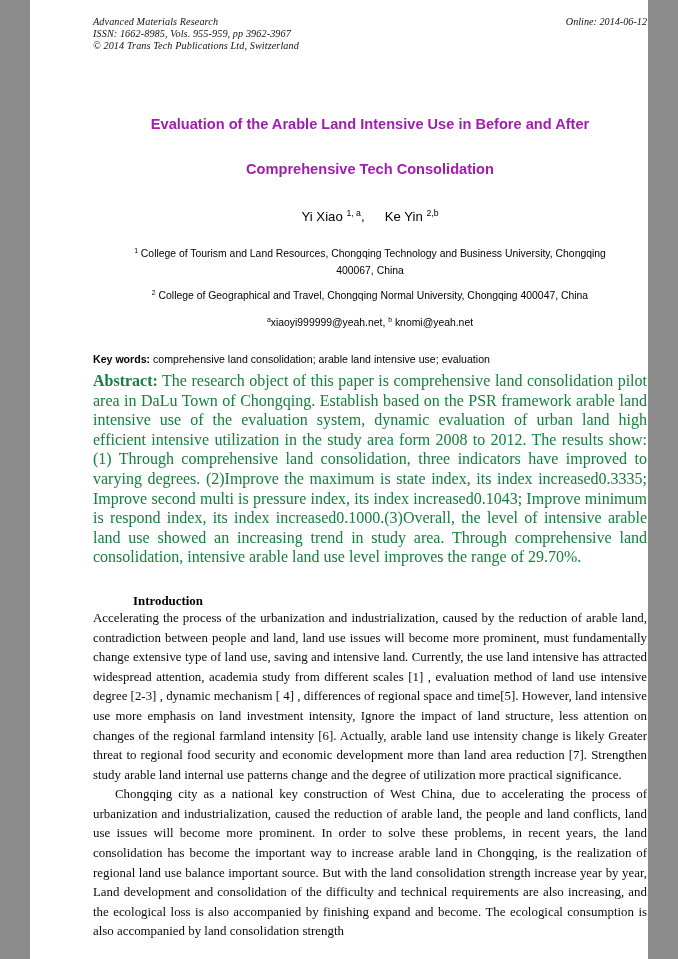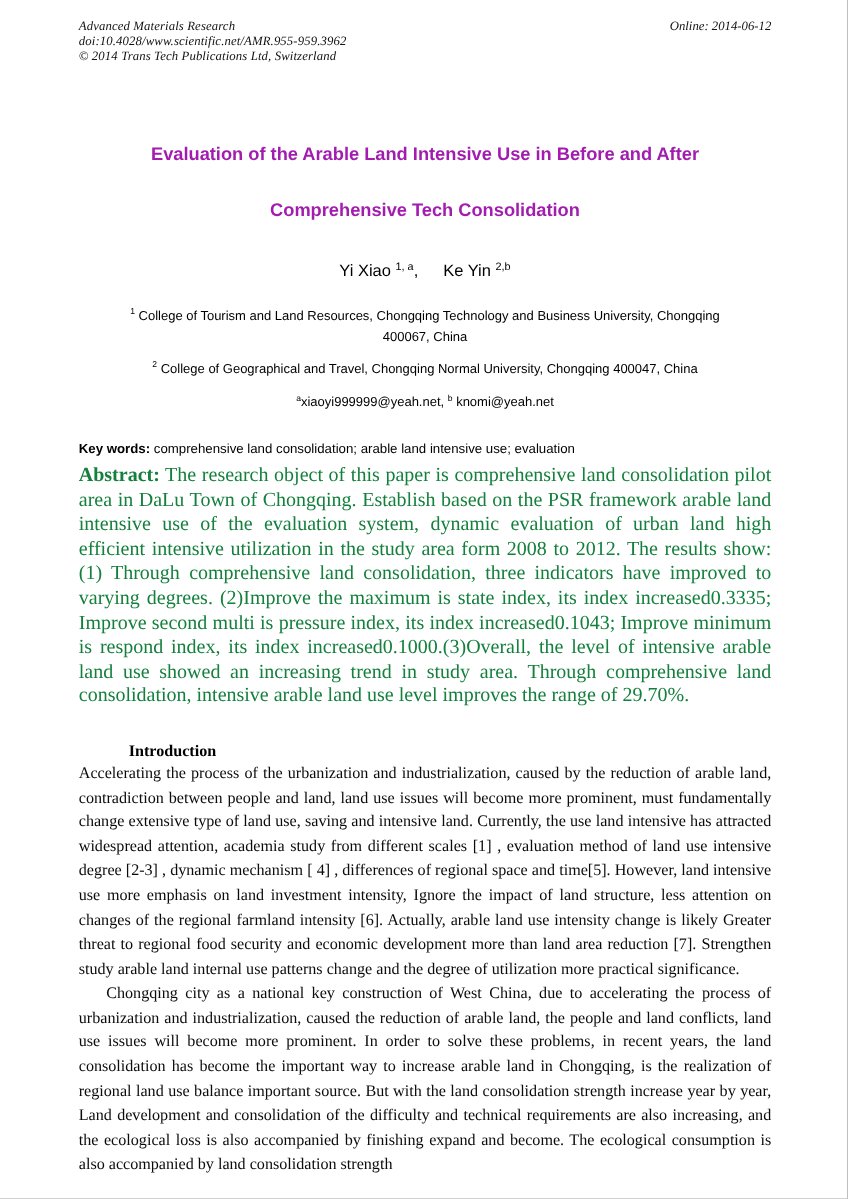--- a/index.html
+++ b/index.html
@@ -2,21 +2,21 @@
 <html><head>
 <meta charset="utf-8">
 <style>
   html, body {
     margin: 0;
     padding: 0;
     background: #8c8c8c;
   }
   .page {
     position: relative;
-    width: 678px;
+    width: 618px;
     height: 959px;
     background: #ffffff;
     margin: 0 auto;
     overflow: hidden;
     box-sizing: border-box;
     font-family: "Liberation Serif", serif;
     color: #0b0b0b;
     text-decoration: underline;
   }
   .content {
@@ -136,21 +136,21 @@
 </style>
 </head>
 <body>
 
 <div class="page">
   <div class="content">
 
     <div class="jheader">
       <div class="jheader-left">
         <div>Advanced Materials Research</div>
-        <div>doi:10.4028/www.scientific.net/AMR.955-959.3962</div>
+        <div>ISSN: 1662-8985, Vols. 955-959, pp 3962-3967</div>
         <div>© 2014 Trans Tech Publications Ltd, Switzerland</div>
       </div>
       <div class="jheader-right">Online: 2014-06-12</div>
     </div>
 
     <div class="title-block">
       <div class="title-line">Evaluation of the Arable Land Intensive Use in Before and After</div>
       <div class="title-line">Comprehensive Tech Consolidation</div>
     </div>
 

